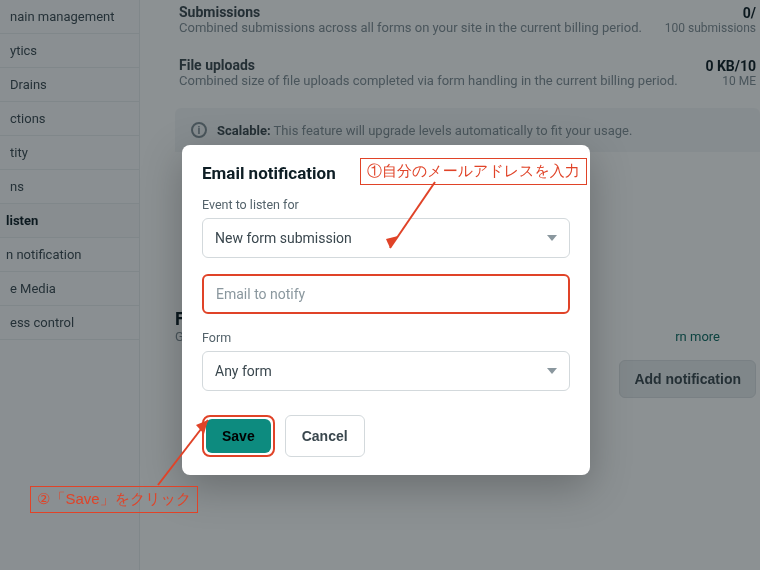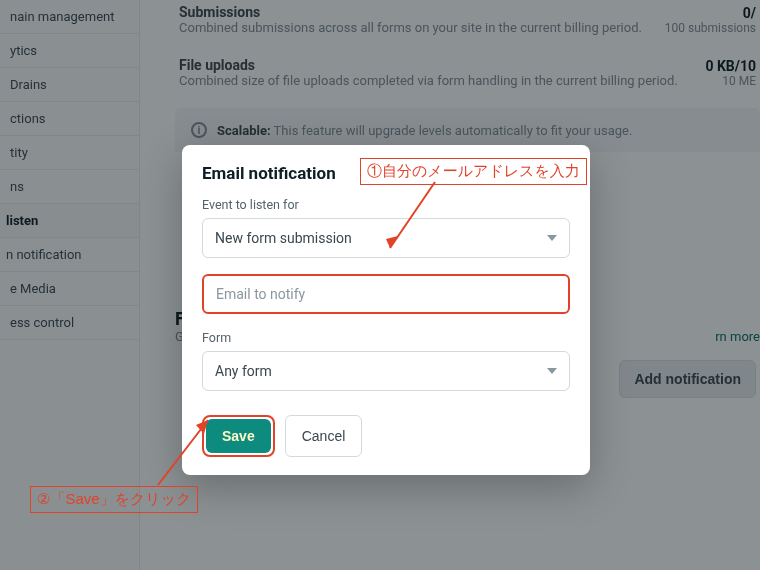--- a/index.html
+++ b/index.html
@@ -61,26 +61,26 @@
     width:100%; height:40px; border:1px solid #d3d9dc; border-radius:6px;
     background:#fff; padding:0 12px; font-size:14px; color:#3a474e;
     display:flex; align-items:center; justify-content:space-between;
   }
   .text-in::placeholder { color:#8a979e; }
   .text-in { outline:none; font-family:inherit; }
   .chev { width:0;height:0;border-left:5px solid transparent;border-right:5px solid transparent;border-top:6px solid #8a979e; }
   .spacer { height:16px; }
   .modal-actions { margin-top:24px; display:flex; gap:10px; }
   .btn-save {
-    background:#0d8b7f; color:#fef9c3; border:none; padding:9px 16px;
+    background:#0d8b7f; color:#000000; border:none; padding:9px 16px;
     font-size:14px; font-weight:700; border-radius:6px; cursor:pointer;
   }
   .btn-cancel {
     background:#fff; border:1px solid #d3d9dc; color:#3a474e;
-    padding:9px 16px; font-size:14px; font-weight:400; border-radius:6px; cursor:pointer;
+    padding:9px 16px; font-size:14px; font-weight:700; border-radius:6px; cursor:pointer;
   }
 
   .call { position:absolute; pointer-events:none; }
   .call-box {
     font-family: "Hiragino Kaku Gothic ProN", Meiryo, sans-serif;
     color:#e04328; font-size:15px; border:1.5px solid #e04328;
     padding:3px 6px; background:rgba(255,255,255,0); display:inline-block;
   }
   svg.arrow { position:absolute; pointer-events:none; }
 </style>
@@ -126,21 +126,21 @@
 
   <div class="banner">
     <span class="ic">i</span>
     <span><b>Scalable:</b> <span class="text">This feature will upgrade levels automatically to fit your usage.</span></span>
   </div>
 
   <div class="form-section">
     <h2>F</h2>
     <div class="sub">
       <span>G</span>
-      <a href="#" style="float:right;"><span>rn more</span></a>
+      <a href="#" style="float:right;margin-right:40px"><span>rn more</span></a>
     </div>
   </div>
 
   <button class="add-btn">
     <span>Add notification</span>
   </button>
 </div>
 
 <div class="overlay"></div>
 <div class="modal">

